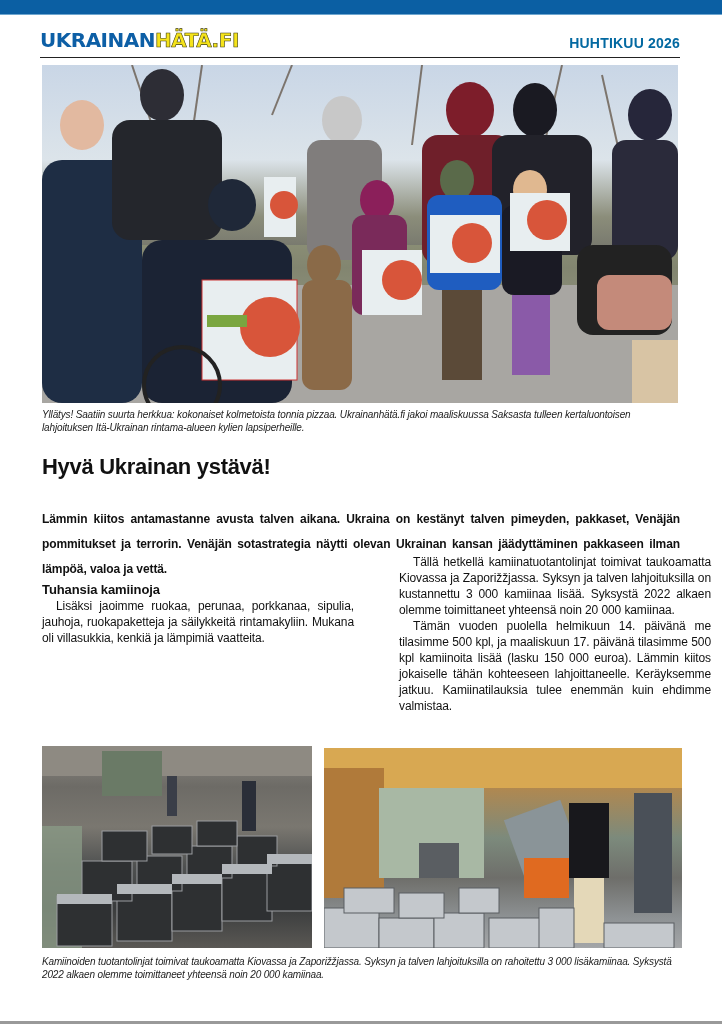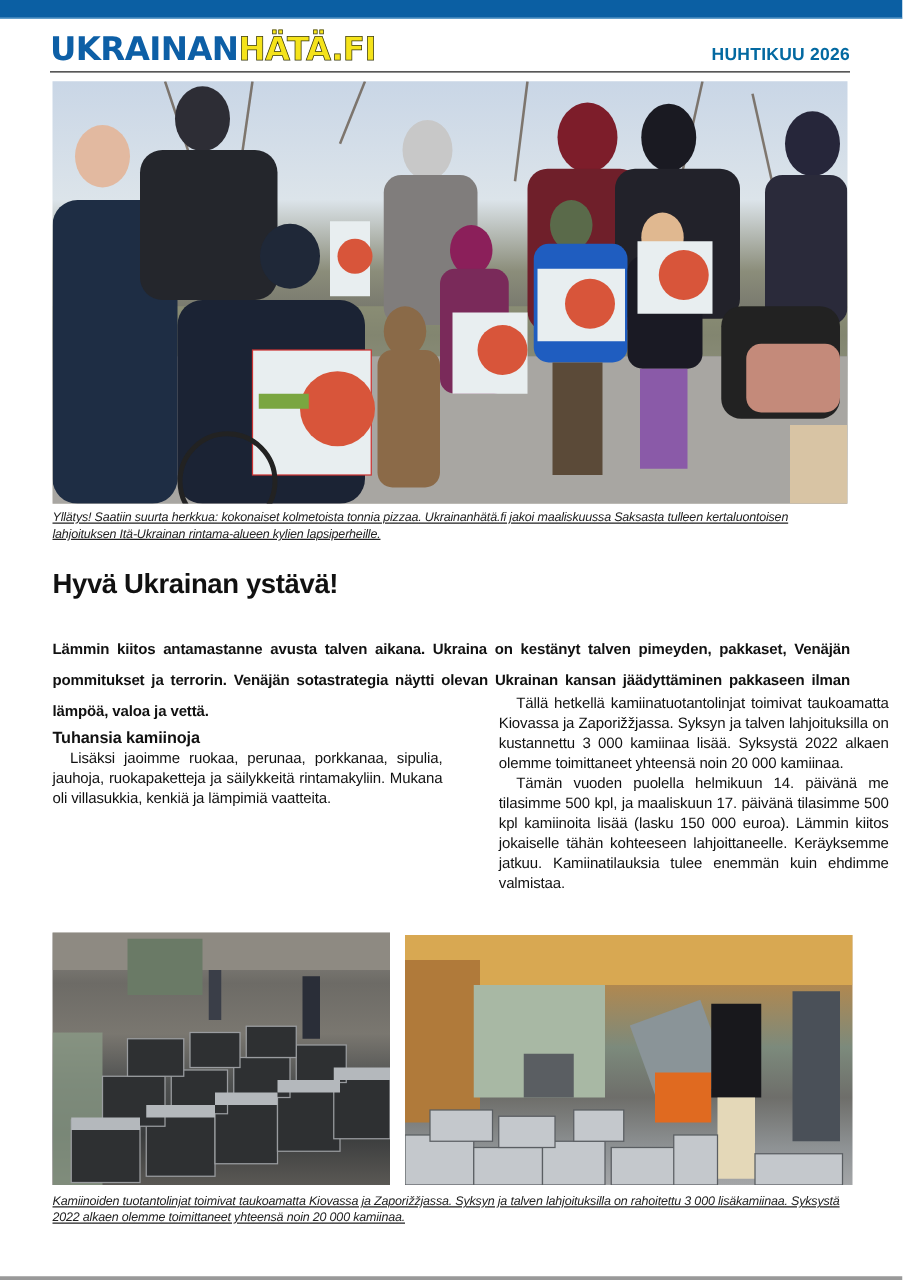--- a/index.html
+++ b/index.html
@@ -1,25 +1,25 @@
 <!DOCTYPE html>
 <html><head>
 <meta charset="utf-8">
 <style>
   html,body{margin:0;padding:0;background:#fff;}
   body{width:722px;height:1024px;position:relative;overflow:hidden;font-family:"Liberation Sans",sans-serif;color:#111;}
   .topbar{position:absolute;left:0;top:0;width:722px;height:14px;background:#0b5fa3;border-bottom:1px solid #6ea6cf;}
   .masthead{position:absolute;left:40px;top:27px;width:640px;height:30px;border-bottom:1.5px solid #222;}
-  .logo{position:absolute;left:0;top:0;font-family:"DejaVu Sans",sans-serif;font-weight:bold;font-size:26px;letter-spacing:-0.5px;line-height:26px;}
+  .logo{position:absolute;left:0;top:0;font-family:"DejaVu Sans",sans-serif;font-weight:bold;font-size:20px;letter-spacing:-0.5px;line-height:26px;}
   .logo .blue{color:#0d5fa6;}
   .logo .yellow{color:#f5e31a;-webkit-text-stroke:0.6px #3a3a10;}
   .issue{position:absolute;right:0;top:8px;font-weight:bold;font-size:14px;color:#0369a1;font-family:"Liberation Sans",sans-serif;letter-spacing:0.2px;}
   .photo{position:absolute;overflow:hidden;}
   .photo-main{left:42px;top:65px;width:636px;height:338px;background:linear-gradient(180deg,#c9d6e6 0%,#dce4ea 28%,#8b8d7a 45%,#6b6b66 60%,#8f8f8c 80%,#b9b5ae 100%);}
-  .caption{position:absolute;font-style:italic;font-size:10px;line-height:13px;color:#222;font-family:"Liberation Sans",sans-serif;letter-spacing:-0.15px;text-decoration:underline;}
+  .caption{position:absolute;font-style:italic;font-size:10px;line-height:13px;color:#222;font-family:"Liberation Sans",sans-serif;letter-spacing:-0.15px;}
   .cap1{left:42px;top:408px;width:640px;}
   .cap2{left:42px;top:955px;width:640px;}
   .headline{position:absolute;left:42px;top:454px;font-family:"Liberation Sans",sans-serif;font-weight:bold;font-size:22px;letter-spacing:-0.3px;color:#111;}
   .lead{position:absolute;left:42px;top:492px;width:638px;font-weight:bold;font-size:12px;line-height:25px;text-align:justify;color:#111;letter-spacing:-0.1px;margin-top:15px;}
   .col{position:absolute;top:554px;width:312px;font-size:12px;line-height:16px;color:#111;text-align:justify;letter-spacing:-0.1px;}
   .col p{margin:0;text-indent:14px;}
   .col1{left:42px;}
   .col2{left:368px;margin-left:31px;}
   .subhead{font-weight:bold;margin-top:28px;font-size:13px;line-height:16px;}
   .photo-b1{left:42px;top:746px;width:270px;height:202px;background:linear-gradient(180deg,#8e8b84 0%,#6d6b66 20%,#7a7770 40%,#4e5050 60%,#3a3c3d 80%,#5a5854 100%);}

